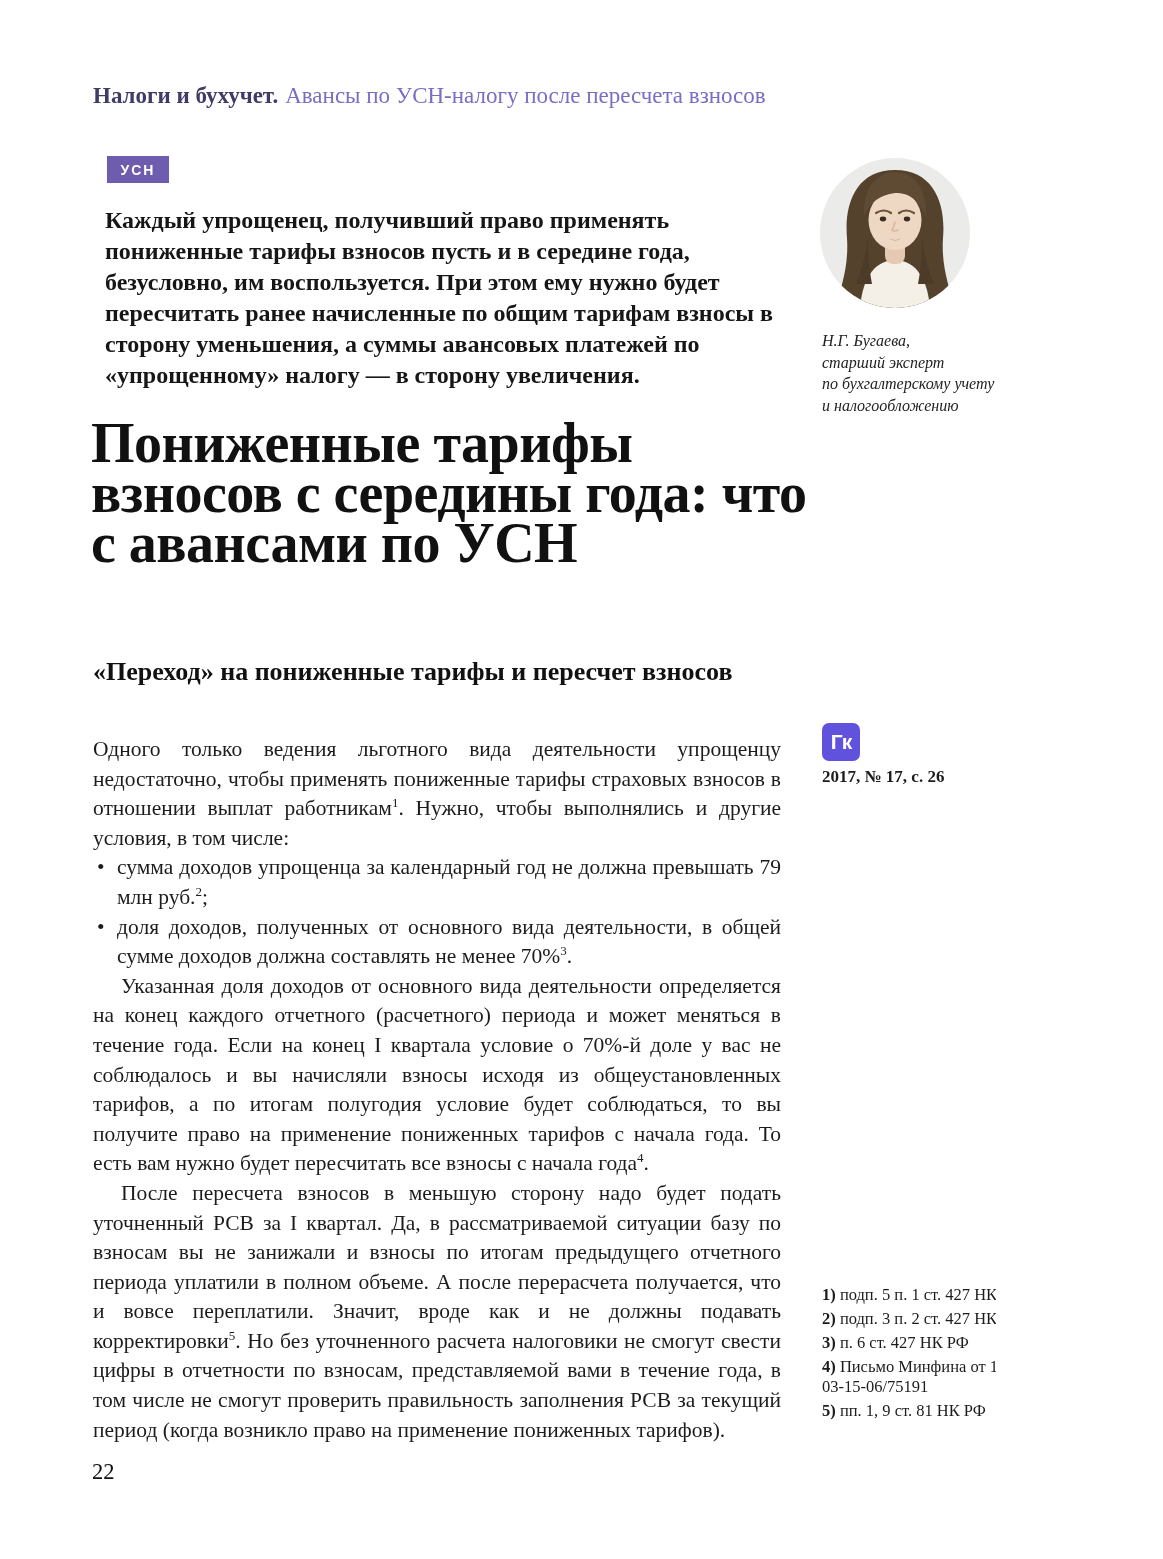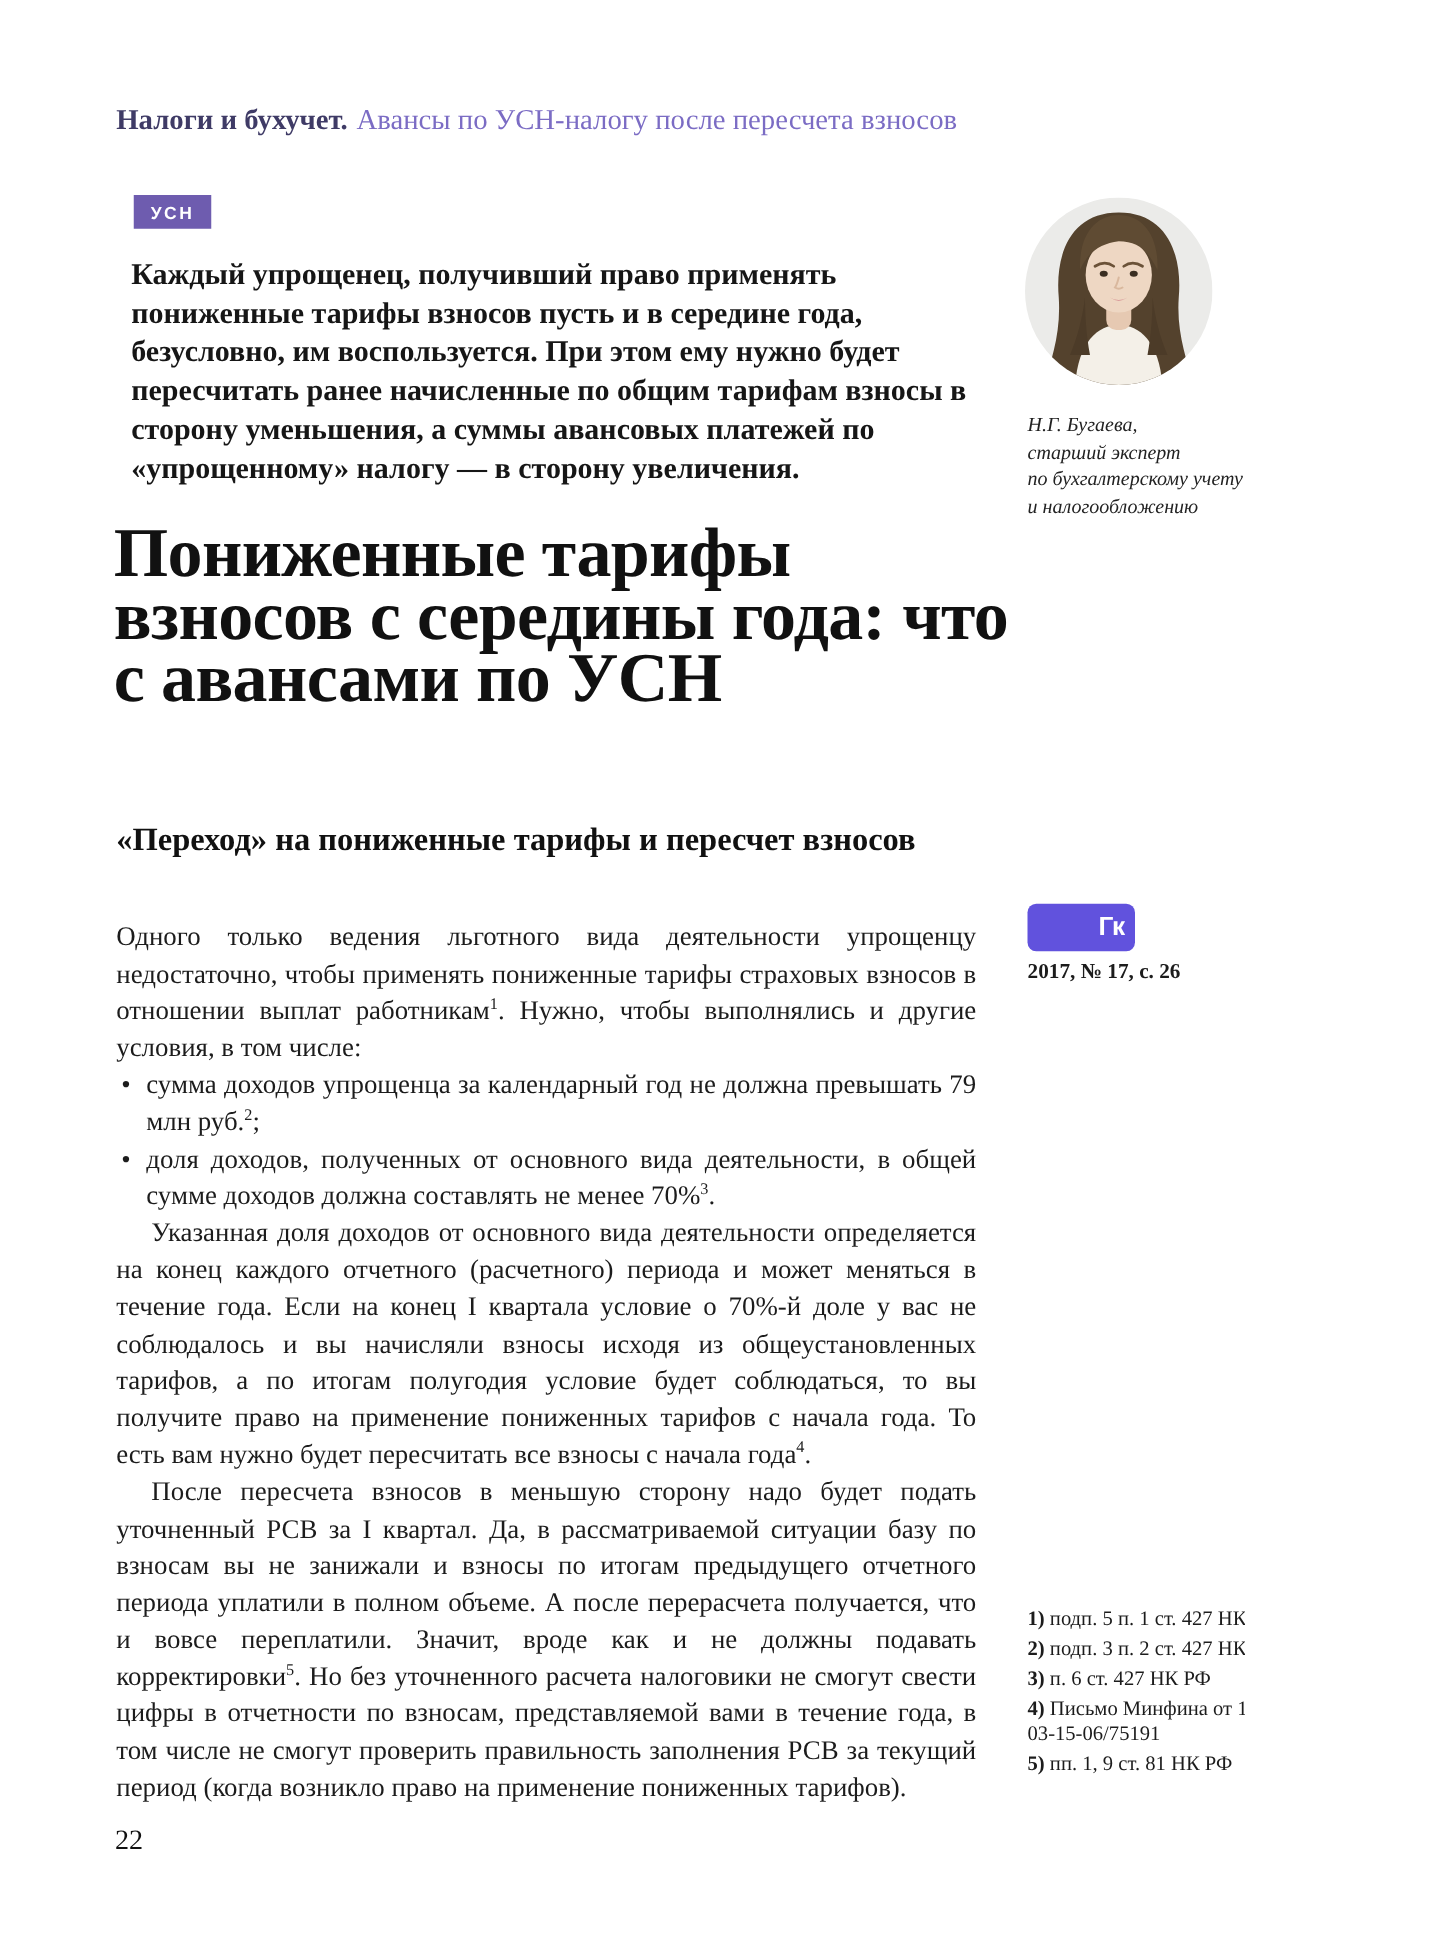--- a/index.html
+++ b/index.html
@@ -48,21 +48,21 @@
   sup{font-size:13px;line-height:0;vertical-align:super;}
   
   .avatar{position:absolute;left:820px;top:158px;width:150px;height:150px;}
   .caption{position:absolute;left:822px;top:330px;width:252px;
     font-style:italic;font-size:16px;line-height:21.5px;color:#222;}
   
   .note{position:absolute;left:822px;top:723px;width:244px;}
   .note-logo{width:38px;height:38px;background:var(--logo_bg);border-radius:7px;
     color:#fff;font-family:"Liberation Sans","DejaVu Sans",sans-serif;
     font-weight:bold;font-size:21px;letter-spacing:-1px;
-    display:flex;align-items:center;justify-content:center;padding-left:48px;}
+    display:flex;align-items:center;justify-content:center;}
   .note-text{margin:13px 0 0 0;font-size:16.5px;line-height:21px;}
   .note-ref{margin:6px 0 0 0;font-size:17px;font-weight:bold;}
   
   .footnotes{position:absolute;left:822px;top:1285px;width:268px;
     font-size:16.5px;line-height:19.5px;}
   .footnote{margin:0 0 4.5px 0;}
   .fn-marker{font-weight:bold;}
   
   .pageno{position:absolute;left:92px;top:1459px;font-size:22.5px;color:#111;}
 </style>

